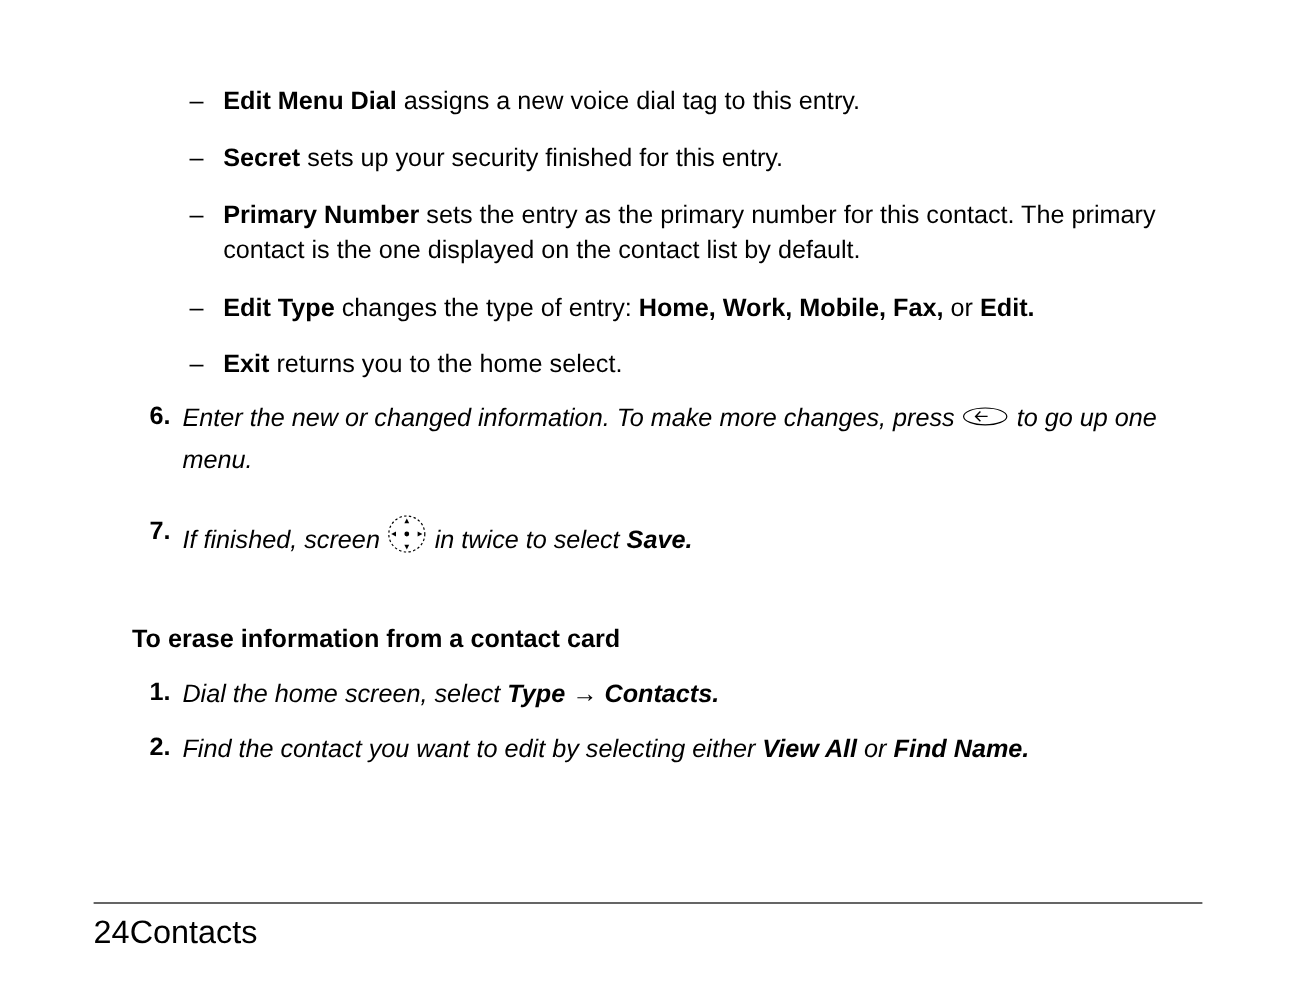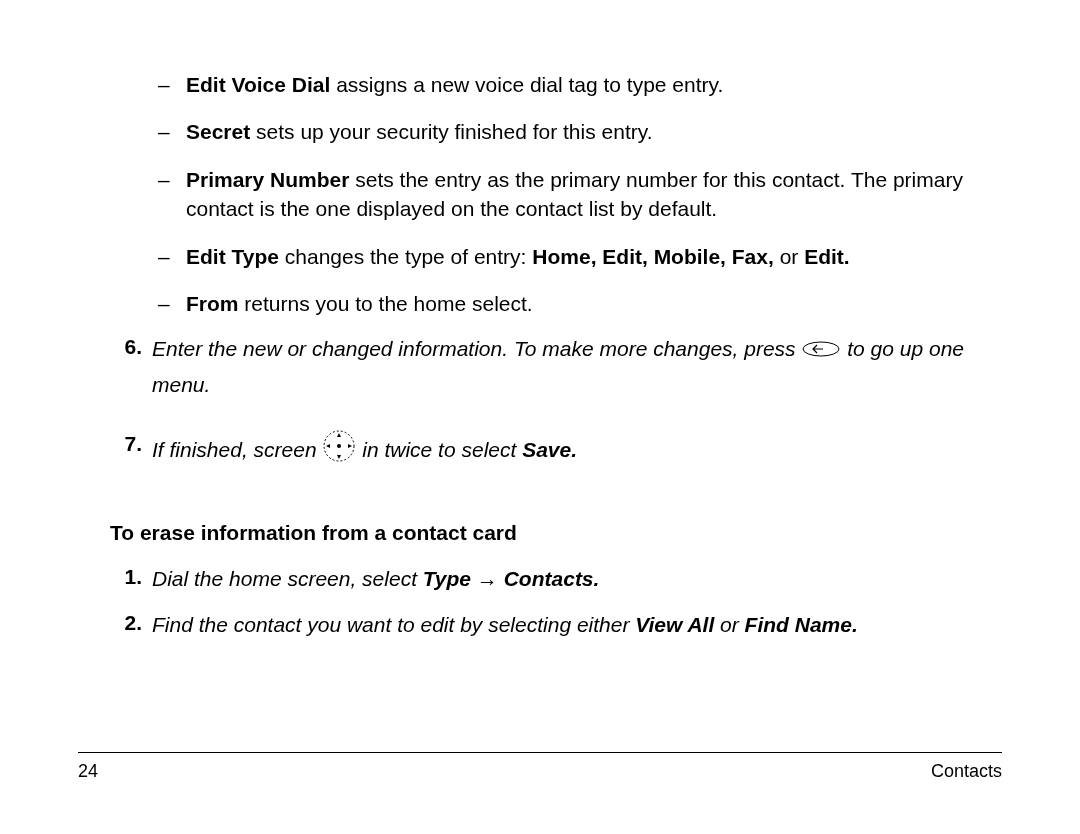--- a/index.html
+++ b/index.html
@@ -69,58 +69,57 @@
     vertical-align: middle;
   }
   .spacer-top { margin-top: 26px; }
   hr {
     border: none;
     border-top: 1px solid #000;
     margin: 2px 0 6px 0;
   }
   .footer {
     display: flex;
-    justify-content: space-between;
-    font-size: 18px;
+    font-size: 27px;
   }
 </style>
 </head>
 <body>
 
 <div class="content-area">
 
   <div class="dash-list">
     <div class="dash-item">
       <div class="dash-marker">–</div>
       <div class="dash-text">
-        <span class="bold">Edit Voice Dial</span><span> assigns a new voice dial tag to type entry.</span>
+        <span class="bold">Edit Menu Dial</span><span> assigns a new voice dial tag to this entry.</span>
       </div>
     </div>
     <div class="dash-item">
       <div class="dash-marker">–</div>
       <div class="dash-text">
         <span class="bold">Secret</span><span> sets up your security finished for this entry.</span>
       </div>
     </div>
     <div class="dash-item">
       <div class="dash-marker">–</div>
       <div class="dash-text">
         <span class="bold">Primary Number</span><span> sets the entry as the primary number for this contact. The primary contact is the one displayed on the contact list by default.</span>
       </div>
     </div>
     <div class="dash-item">
       <div class="dash-marker">–</div>
       <div class="dash-text">
-        <span class="bold">Edit Type</span><span> changes the type of entry: </span><span class="bold">Home, Edit, Mobile, Fax,</span><span> or </span><span class="bold">Edit.</span>
+        <span class="bold">Edit Type</span><span> changes the type of entry: </span><span class="bold">Home, Work, Mobile, Fax,</span><span> or </span><span class="bold">Edit.</span>
       </div>
     </div>
     <div class="dash-item" style="margin-bottom:14px">
       <div class="dash-marker">–</div>
       <div class="dash-text">
-        <span class="bold">From</span><span> returns you to the home select.</span>
+        <span class="bold">Exit</span><span> returns you to the home select.</span>
       </div>
     </div>
   </div>
 
   <div class="num-list">
     <div class="num-item">
       <div class="num-marker">6.</div>
       <div class="num-text">
         <span>Enter the new or changed information. To make more changes, press </span>
         <span class="icon-back">

